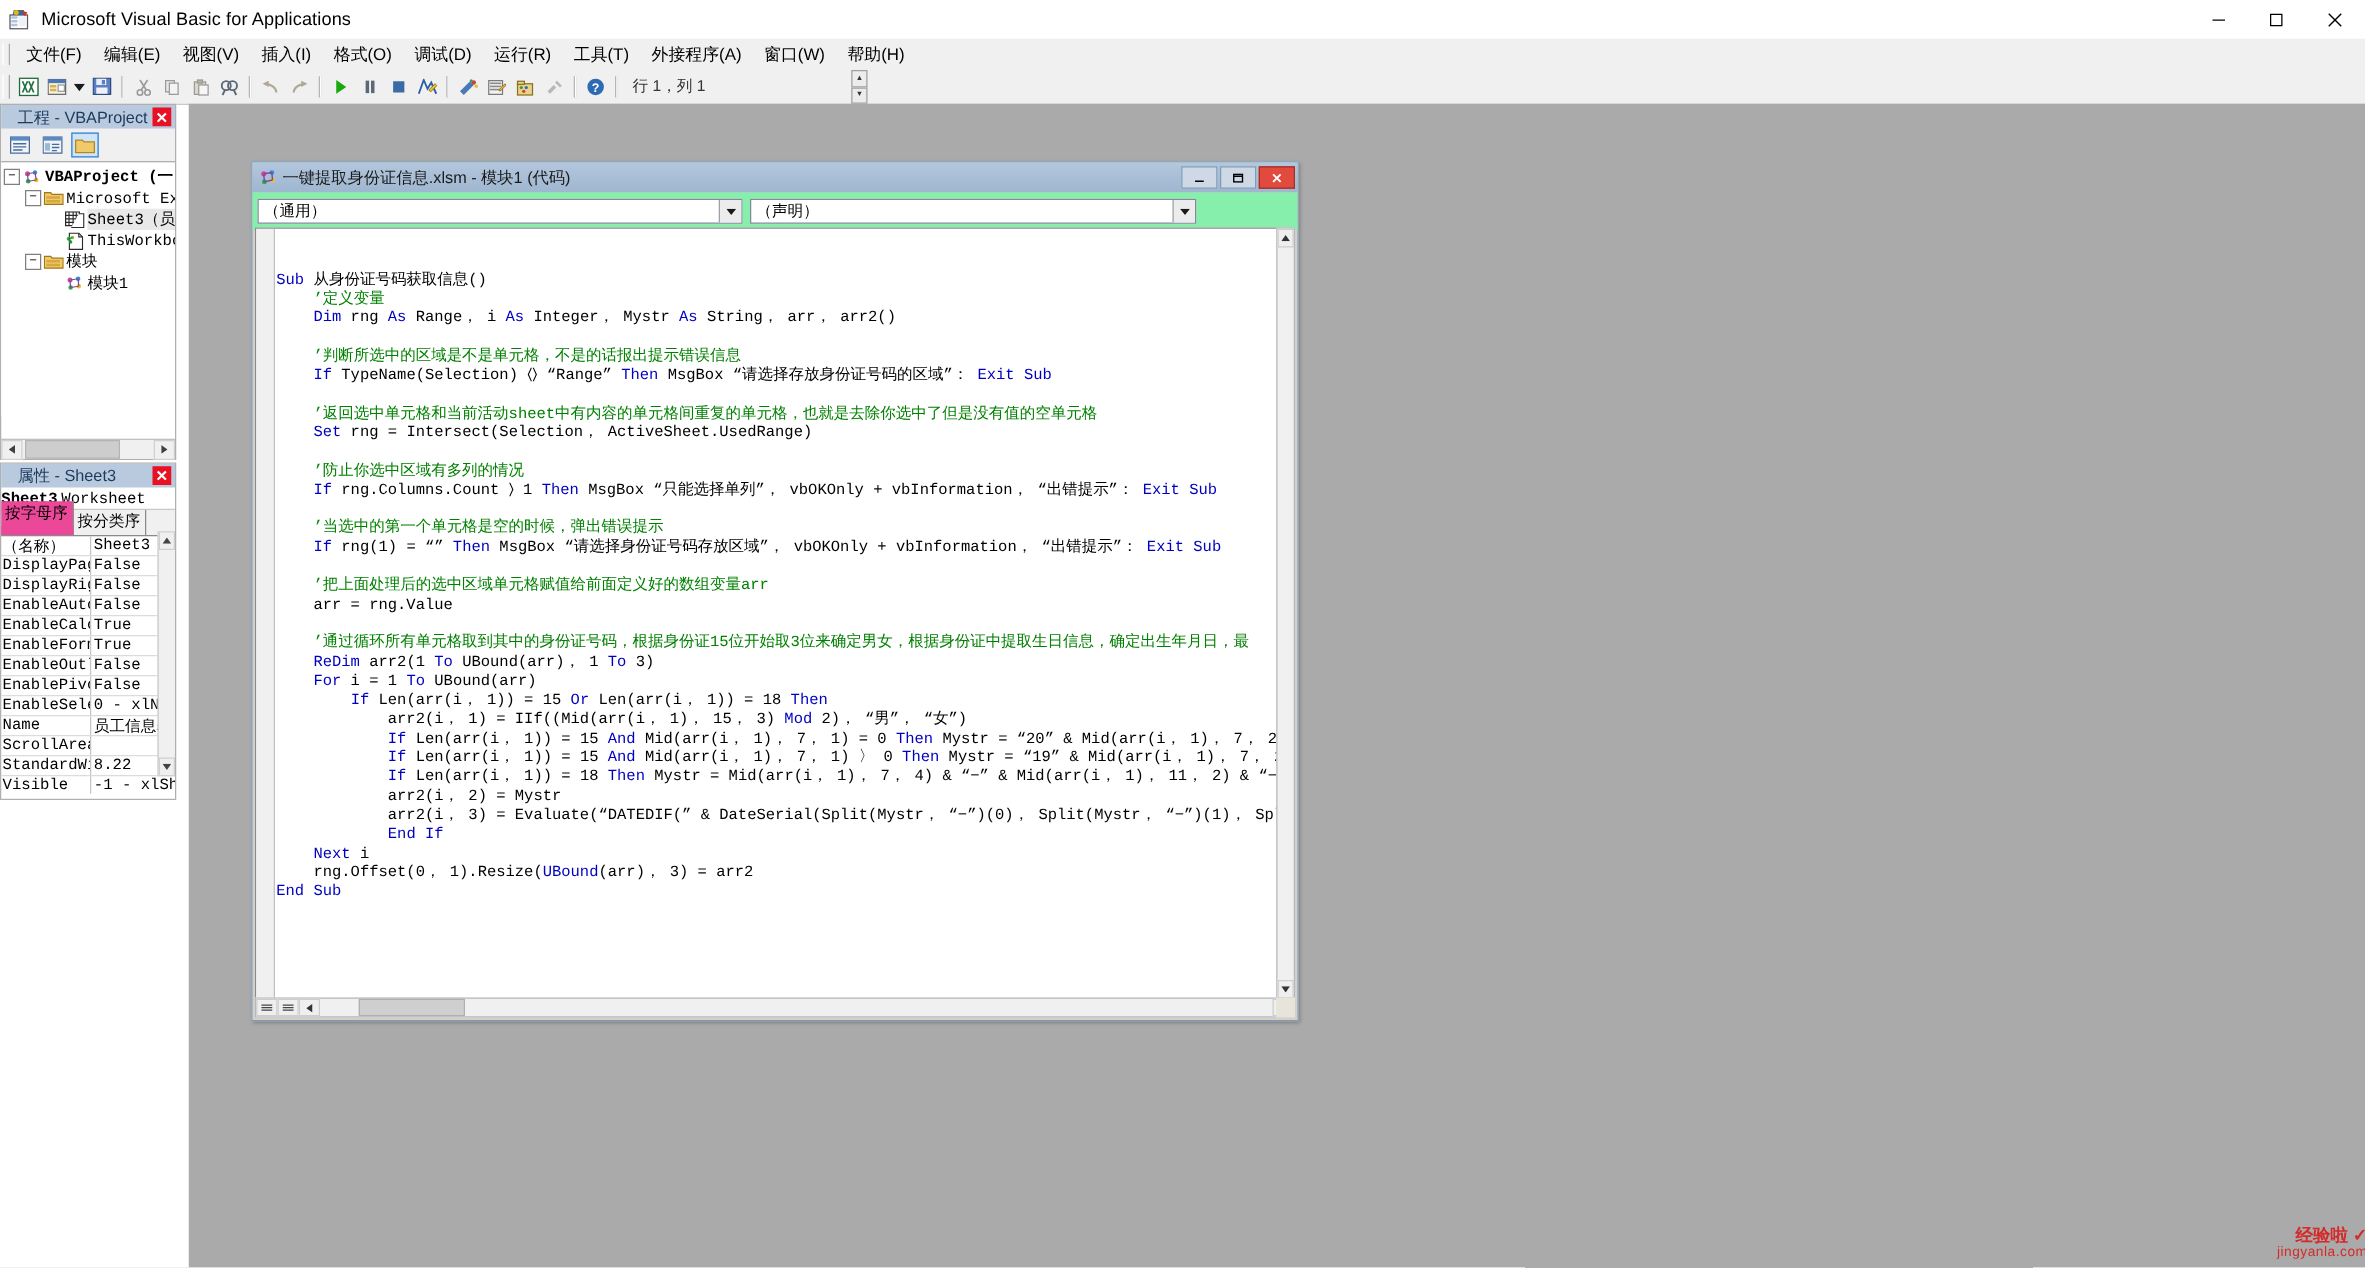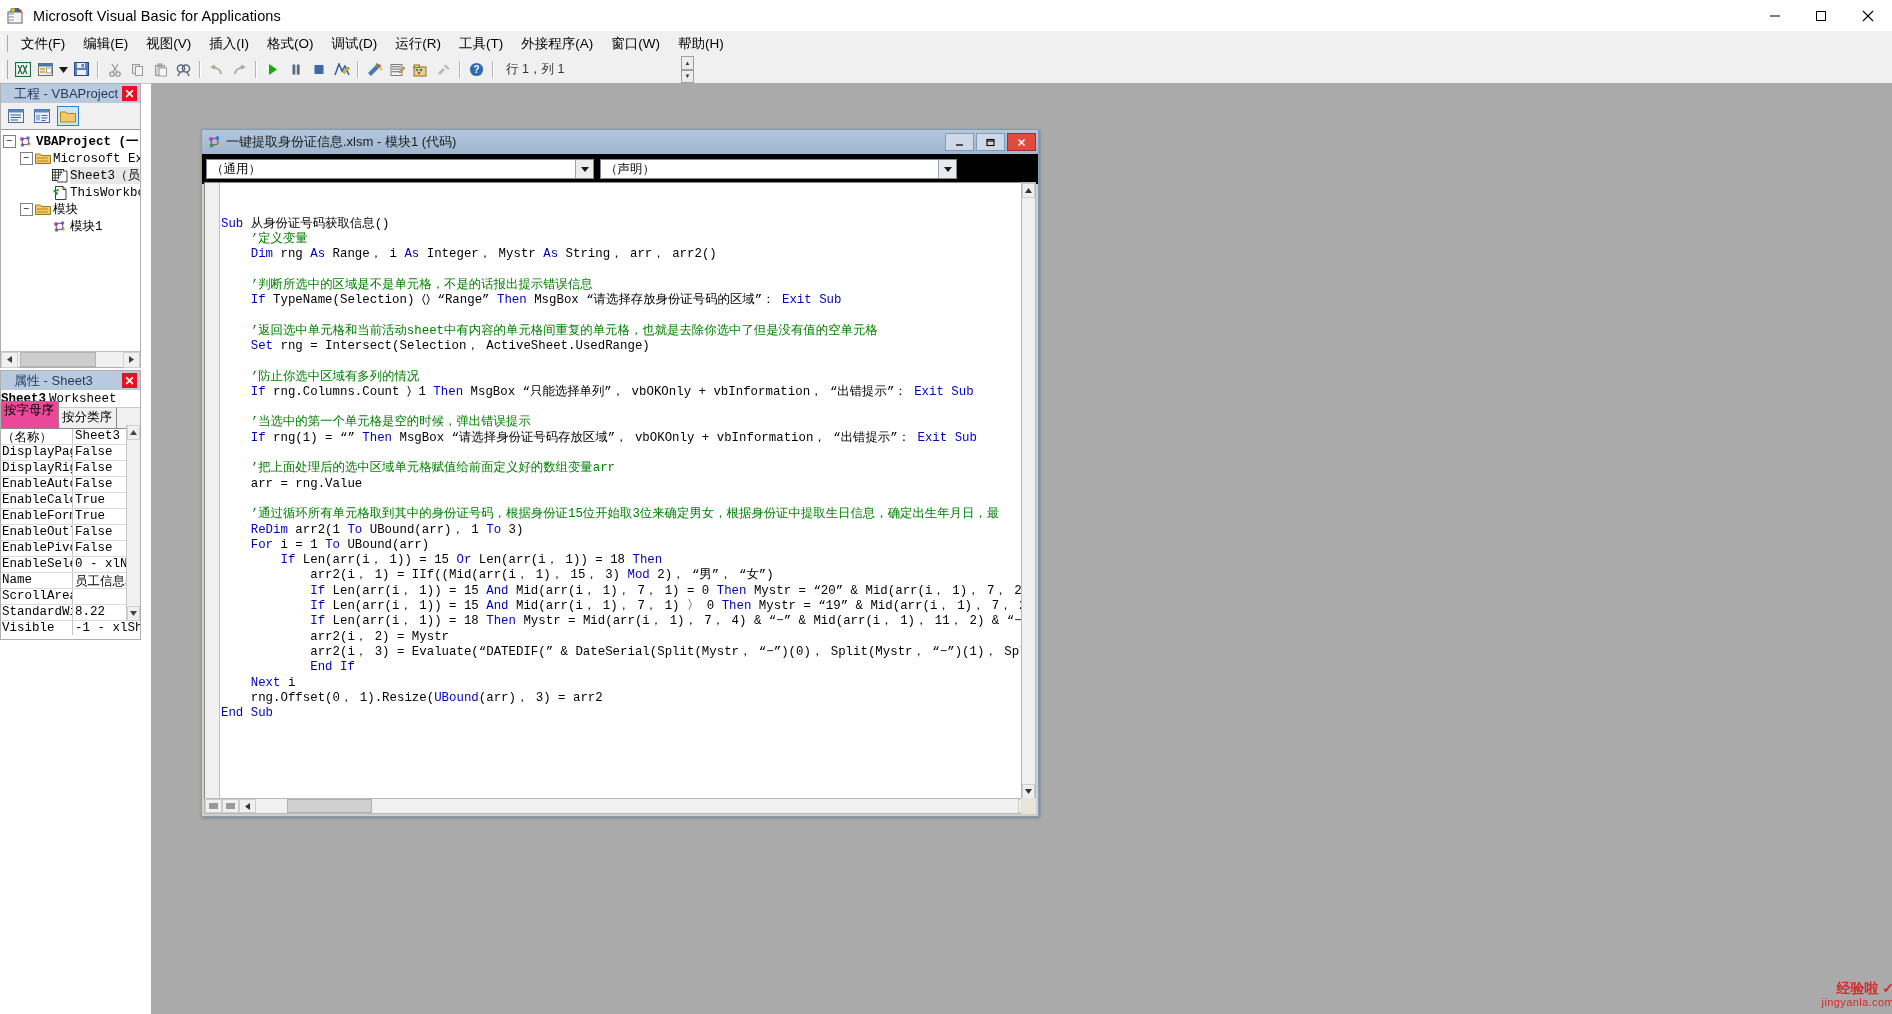--- a/index.html
+++ b/index.html
@@ -230,21 +230,21 @@
   .cw-btns { display: flex; gap: 2px; }
   .cw-btn {
     width: 29px; height: 18px; border: 1px solid #7f9db9;
     background: #cfd9e5; display: flex; align-items: center;
     justify-content: center; font-size: 10px; color: #000;
     box-sizing: border-box;
   }
   .cw-btn.close { background: #e24a3e; color: #fff; border-color: #a03028; }
   .cw-dropdowns {
     height: 26px; display: flex; align-items: center; padding: 2px 4px;
-    background: #000000; gap: 6px;
+    background: #86efac; gap: 6px;
   }
   .cw-combo {
     height: 20px; background: #ffffff; border: 1px solid #7f8b99;
     display: flex; align-items: center; box-sizing: border-box;
     font-size: 12.5px; font-family: "Liberation Sans", sans-serif;
   }
   .cw-combo .cv { flex: 1; padding-left: 4px; white-space: nowrap; overflow: hidden; }
   .cw-combo .carrow {
     width: 17px; height: 18px; background: #ececec; border-left: 1px solid #9aa3ad;
     display: flex; align-items: center; justify-content: center;

